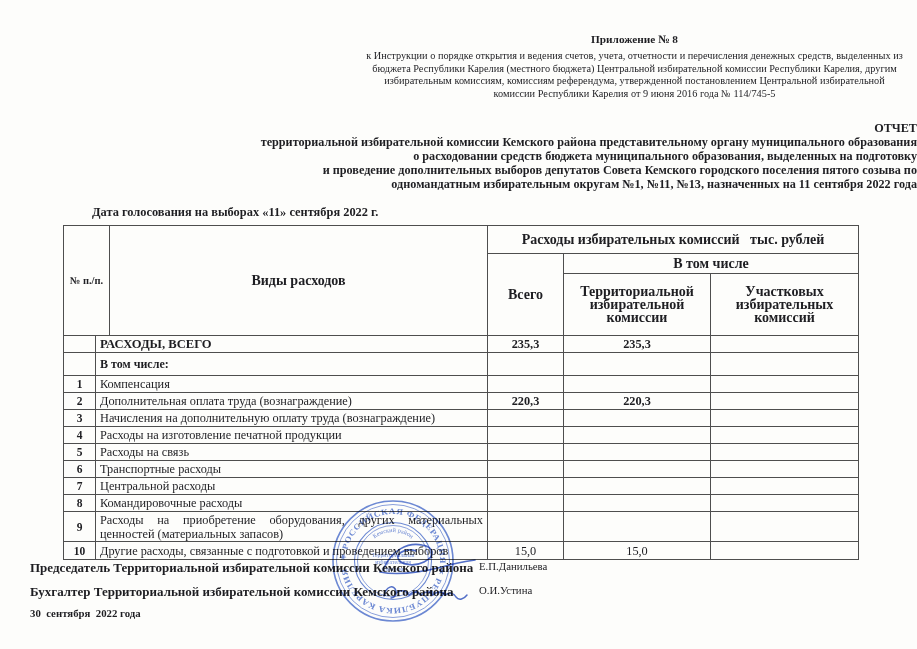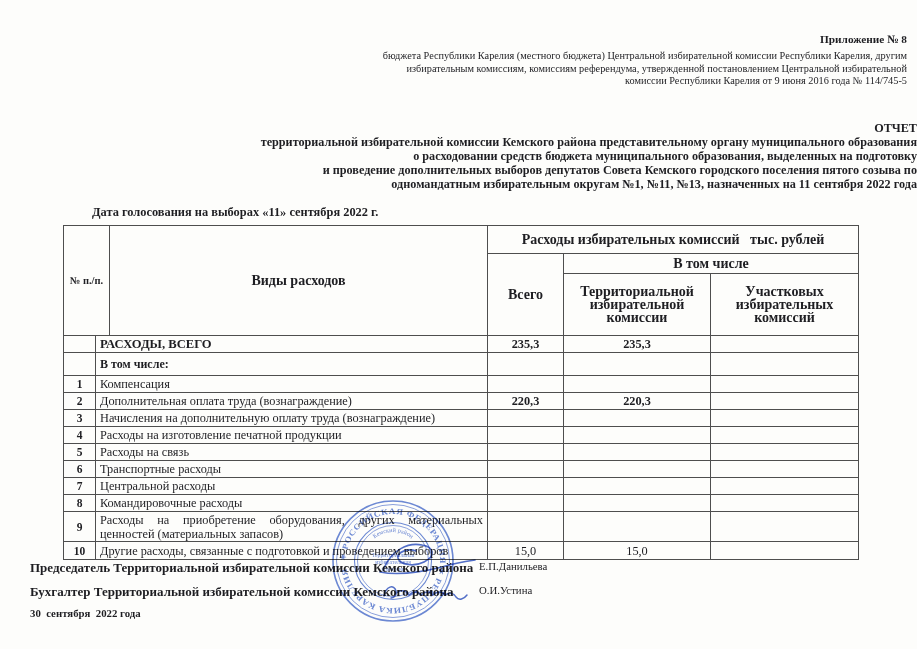--- a/index.html
+++ b/index.html
@@ -8,21 +8,21 @@
     background:#fdfdfb;
     font-family:"Liberation Serif","DejaVu Serif",serif;
     color:#1e1e22;
     position:relative;overflow:hidden;
   }
   .page{position:absolute;inset:0;}
 
   
   .appendix{
     position:absolute;left:362px;top:33px;width:545px;
-    display:flex;flex-direction:column;align-items:flex-end;
+    display:flex;flex-direction:column;align-items:center;
   }
   .appendix-title{font-weight:bold;font-size:11.3px;margin-bottom:5px;white-space:nowrap;}
   .appendix-line{font-size:10.3px;line-height:12.7px;white-space:nowrap;}
 
   
   .title-block{
     position:absolute;left:0;top:121px;width:917px;
     display:flex;flex-direction:column;align-items:flex-end;
     font-weight:bold;
   }
@@ -68,20 +68,21 @@
   .handsig-1{left:378px;top:538px;}
   .handsig-2{left:380px;top:578px;}
 </style>
 </head>
 <body>
 
 <div class="page">
 
   <div class="appendix">
     <div class="appendix-title">Приложение № 8</div>
+    <div class="appendix-line">к Инструкции о порядке открытия и ведения счетов, учета, отчетности и перечисления денежных средств, выделенных из</div>
     <div class="appendix-line">бюджета Республики Карелия (местного бюджета) Центральной избирательной комиссии Республики Карелия, другим</div>
     <div class="appendix-line">избирательным комиссиям, комиссиям референдума, утвержденной постановлением Центральной избирательной</div>
     <div class="appendix-line">комиссии Республики Карелия от 9 июня 2016 года № 114/745-5</div>
   </div>
 
   <div class="title-block">
     <div class="title-line">ОТЧЕТ</div>
     <div class="title-line">территориальной избирательной комиссии Кемского района представительному органу муниципального образования</div>
     <div class="title-line">о расходовании средств бюджета муниципального образования, выделенных на подготовку</div>
     <div class="title-line">и проведение  дополнительных выборов депутатов Совета Кемского городского поселения пятого созыва по</div>

